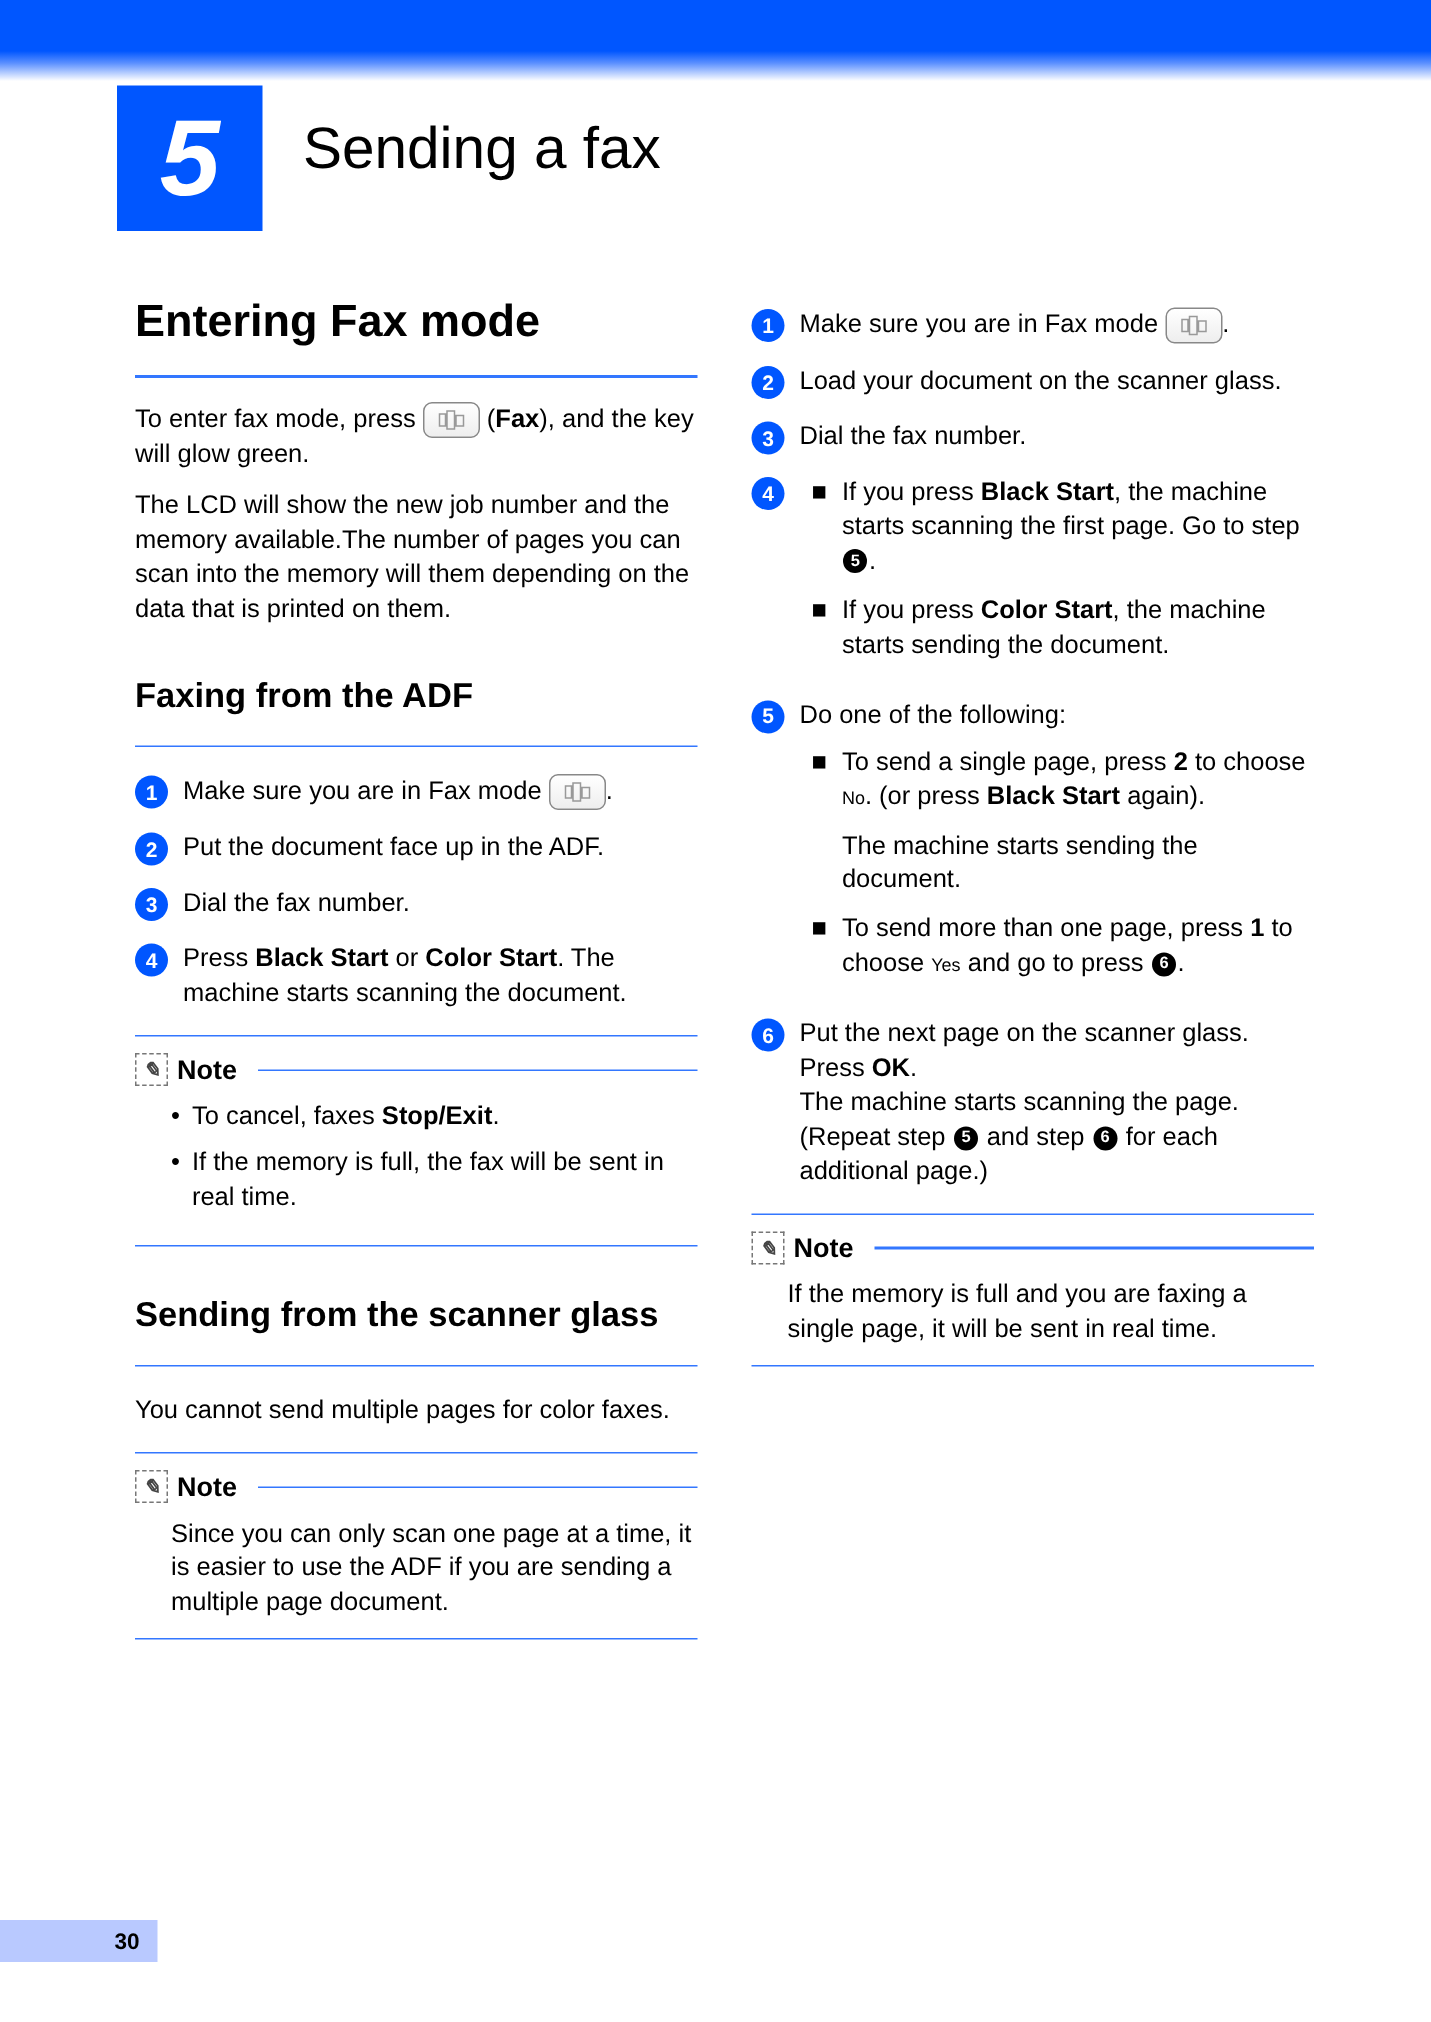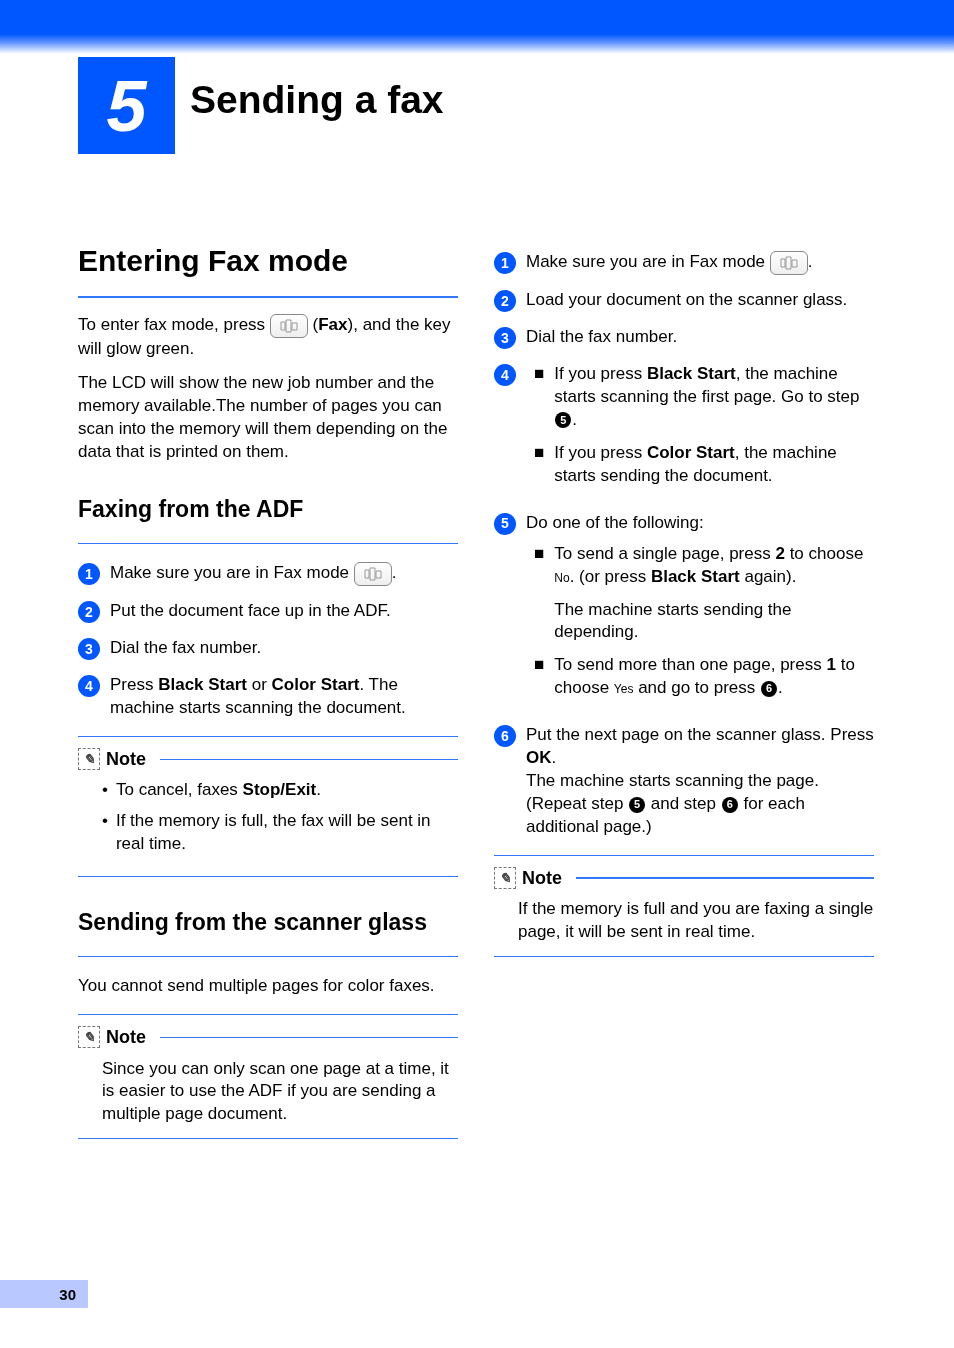--- a/index.html
+++ b/index.html
@@ -36,32 +36,31 @@
     justify-content: center;
   }
   .chapter-num {
     font-size: 72px;
     font-weight: bold;
     font-style: italic;
   }
   .chapter-title {
     position: absolute;
     top: 78px;
-    left: 190px;
+    left: 202px;
     font-size: 39px;
-    font-weight: bold;
+    font-weight: normal;
   }
   .content {
     position: absolute;
     top: 195px;
-    left: 78px;
+    left: 90px;
     right: 78px;
     display: flex;
     gap: 36px;
-    margin-top: 46px;
   }
   .col {
     width: 380px;
     font-size: 17px;
     line-height: 1.35;
   }
   h2.section {
     font-size: 30px;
     font-weight: bold;
     border-bottom: 2px solid #3377ff;
@@ -155,21 +154,21 @@
     align-items: center;
     justify-content: center;
     vertical-align: middle;
     margin: 0 1px;
   }
   code.mono { font-family: Liberation Sans, sans-serif; font-size: 12px; }
   .page-num-bar {
     position: absolute;
     bottom: 40px;
     left: 0;
-    width: 88px;
+    width: 105px;
     height: 28px;
     background: #b9c9ff;
     display: flex;
     align-items: center;
     justify-content: flex-end;
     padding-right: 12px;
     font-weight: bold;
     font-size: 15px;
   }
 </style>
@@ -303,21 +302,21 @@
     </div>
 
     <div class="step">
       <div class="step-num">5</div>
       <div class="step-text">
         <div style="margin-bottom:8px;">Do one of the following:</div>
         <div class="sq">
           <span class="m">■</span>
           <span>
             <span>To send a single page, press </span><b>2</b><span> to choose </span><code class="mono">No</code><span>. (or press </span><b>Black Start</b><span> again).</span>
-            <div style="margin-top:10px;">The machine starts sending the depending.</div>
+            <div style="margin-top:10px;">The machine starts sending the document.</div>
           </span>
         </div>
         <div class="sq">
           <span class="m">■</span>
           <span><span>To send more than one page, press </span><b>1</b><span> to choose </span><code class="mono">Yes</code><span> and go to press </span><span class="inline-num">6</span><span>.</span></span>
         </div>
       </div>
     </div>
 
     <div class="step">

